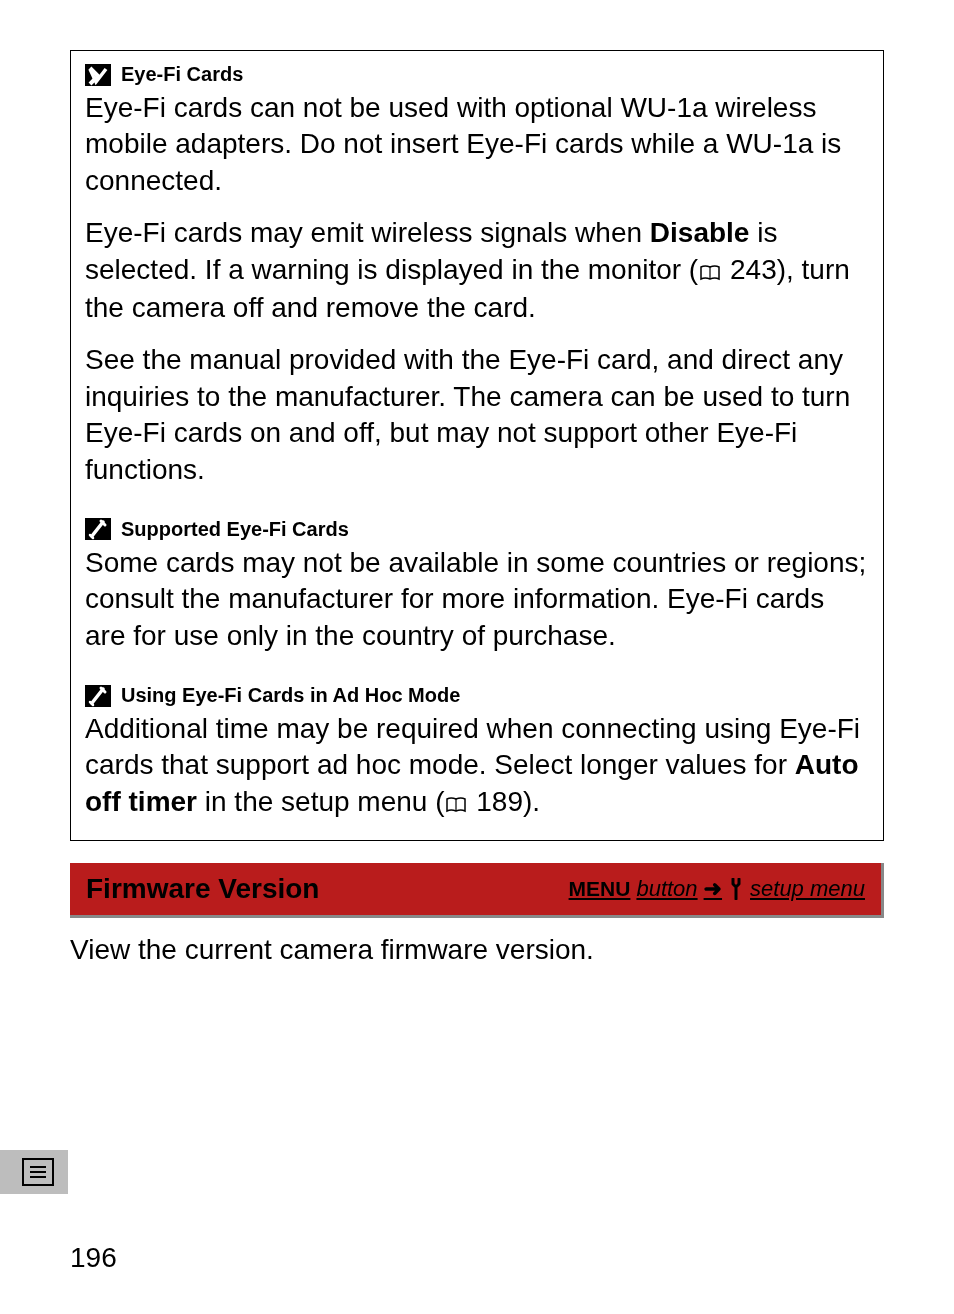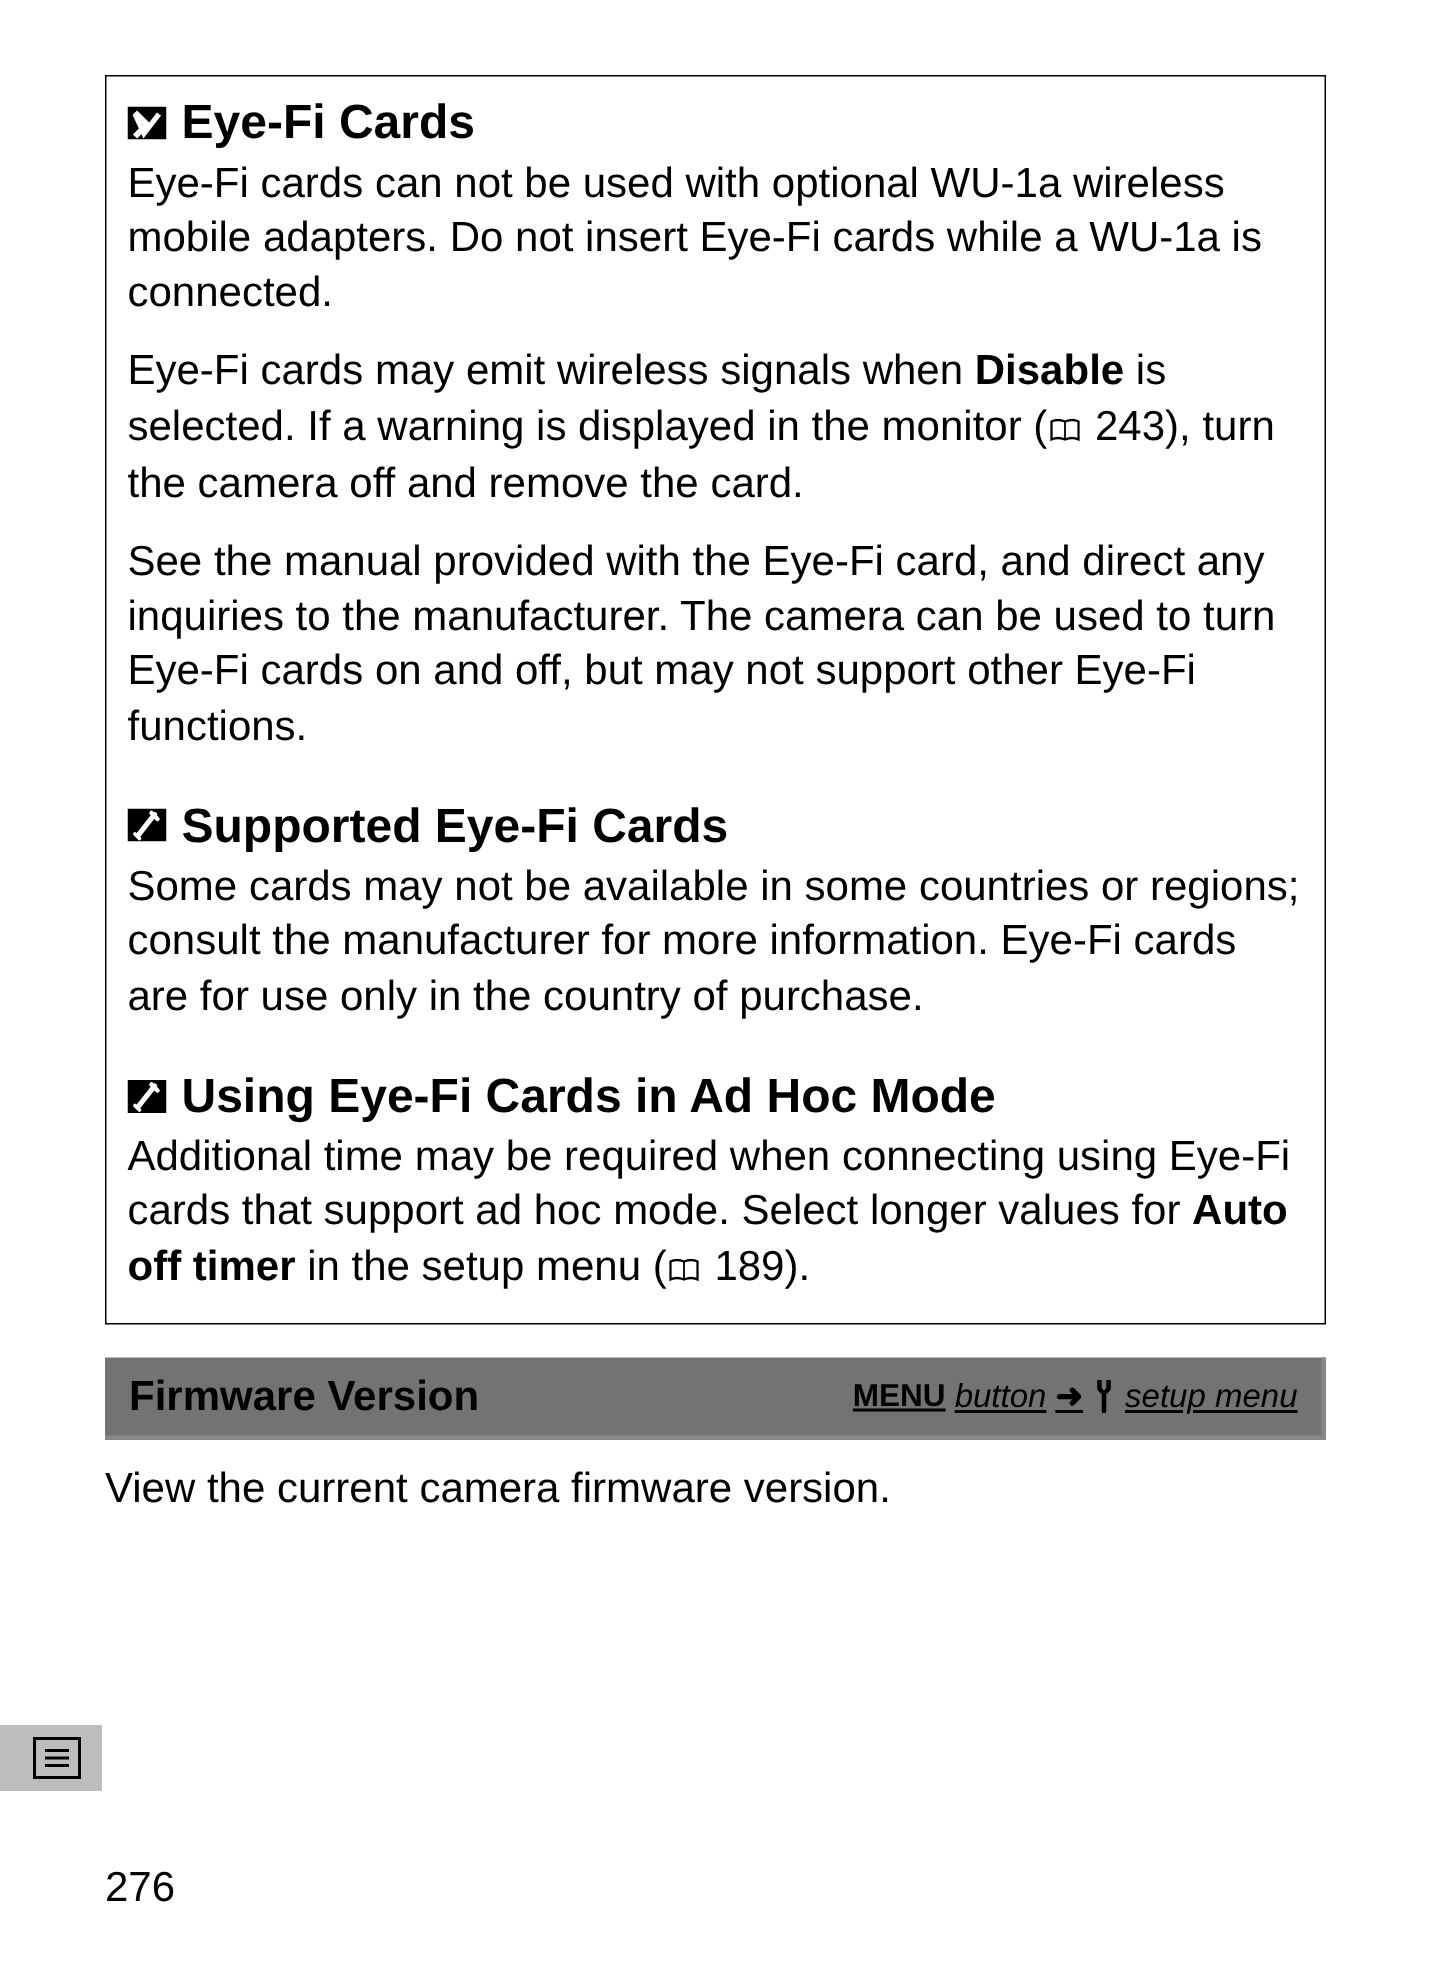--- a/index.html
+++ b/index.html
@@ -23,37 +23,37 @@
       gap: 10px;
       margin-bottom: 4px;
     }
     .section-head .icon {
       display: inline-flex;
       width: 26px;
       height: 22px;
     }
     .section-head .title {
       font-weight: bold;
-      font-size: 32px;
+      font-size: 20px;
     }
     .body-text {
       font-size: 28px;
       line-height: 1.3;
       margin-bottom: 16px;
     }
     .body-text:last-child { margin-bottom: 0; }
     .body-text b { font-weight: bold; }
     .book-icon {
       display: inline-block;
       vertical-align: -2px;
       margin: 0 2px;
     }
     .nested-section { margin-top: 30px; }
     .header-bar {
-      background: #737373;
+      background: #b91c1c;
       border-right: 3px solid #888;
       border-bottom: 3px solid #888;
       padding: 10px 16px;
       display: flex;
       justify-content: space-between;
       align-items: center;
       margin-bottom: 14px;
     }
     .header-bar .left {
       font-weight: bold;
@@ -195,13 +195,13 @@
 <div class="footer-tab">
   <div class="square">
     <div class="lines">
         <div></div>
         <div></div>
         <div></div>
       </div>
   </div>
 </div>
 
-<div class="page-number">276</div>
+<div class="page-number">196</div>
 
 </body></html>

